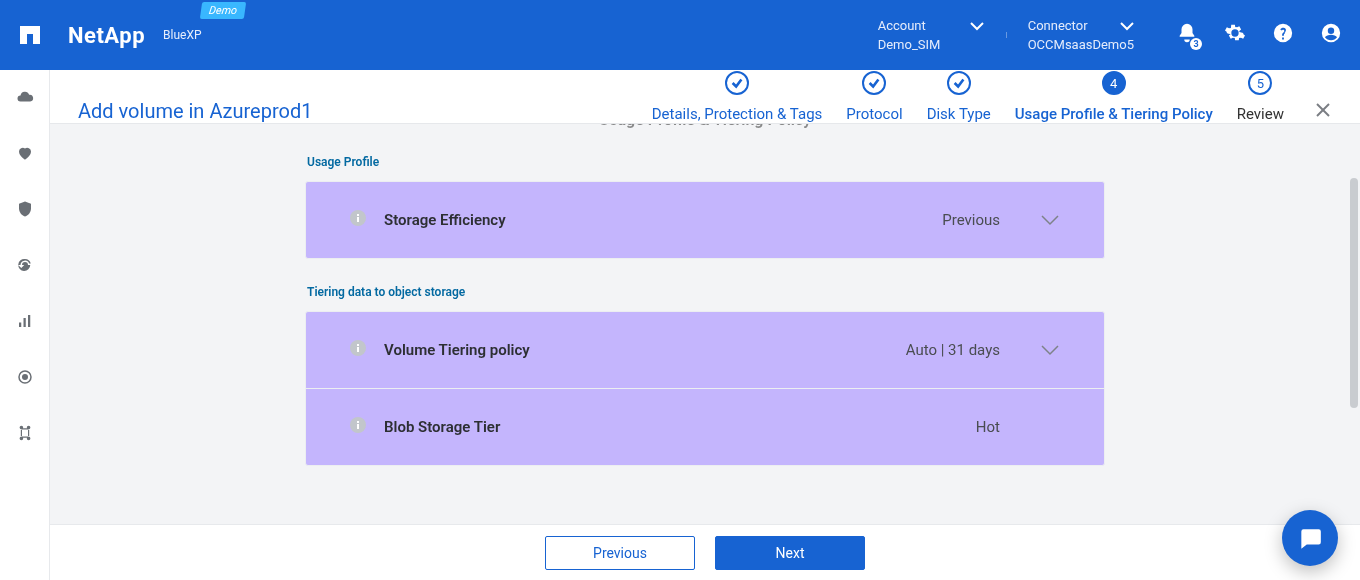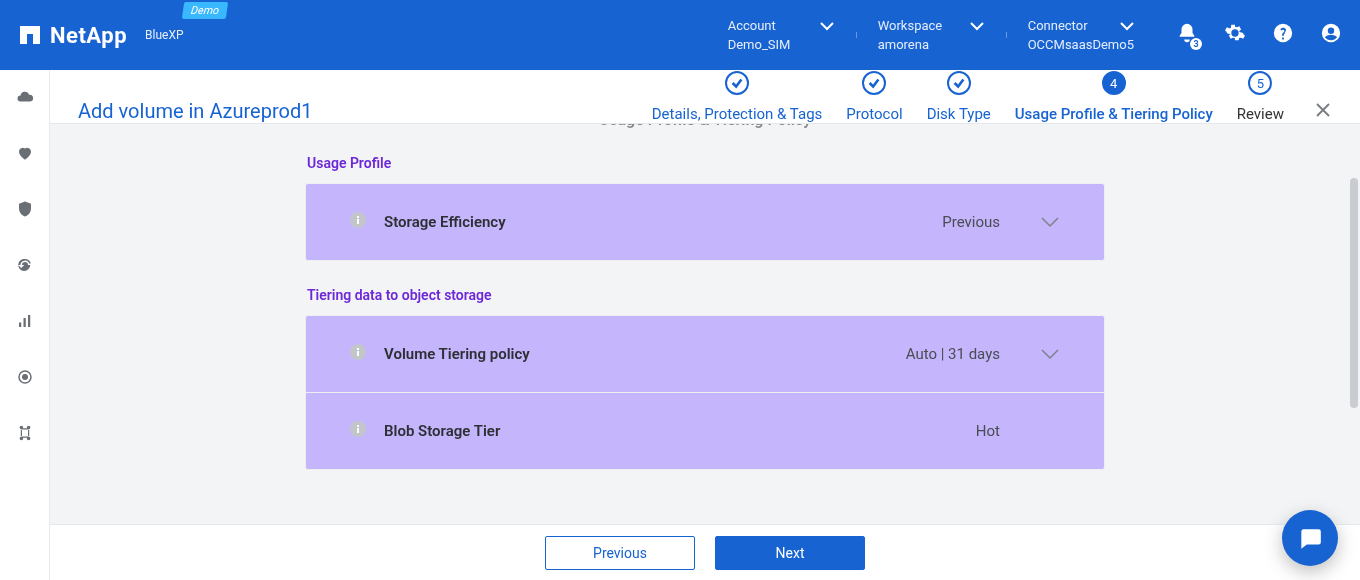--- a/index.html
+++ b/index.html
@@ -1,21 +1,21 @@
 <!DOCTYPE html>
 <html><head>
 <meta charset="utf-8">
 <style>
   * { box-sizing: border-box; margin: 0; padding: 0; font-family: -apple-system, BlinkMacSystemFont, "Segoe UI", Roboto, Arial, sans-serif; }
   body { width: 1360px; height: 580px; overflow: hidden; background: #f3f4f6; position: relative; }
 
   
   .topbar { height: 70px; background: #1763d2; color: #fff; display: flex; align-items: center; padding: 0 18px; }
   .brand { display: flex; align-items: center; gap: 18px; }
-  .brand-logo { display: flex; align-items: center; gap: 8px; font-weight: 700; font-size: 22px; letter-spacing: .5px; }
+  .brand-logo { display: flex; align-items: center; gap: 26px; font-weight: 700; font-size: 22px; letter-spacing: .5px; }
   .brand-logo svg { width: 24px; height: 24px; fill: #fff; }
   .brand-sub-wrap { position: relative; display: flex; align-items: center; }
   .brand-sub { font-size: 12px; font-weight: 400; color: #e8effc; }
   .demo-tag { position: absolute; top: -26px; right: -44px; background: #39b7ff; color: #fff; font-size: 11px; font-style: italic; padding: 2px 8px; border-radius: 2px; transform: skewX(-8deg); }
   .topbar-spacer { flex: 1; }
   .ctx-group { display: flex; align-items: stretch; }
   .ctx { display: flex; flex-direction: column; justify-content: center; padding: 0 22px; position: relative; min-width: 150px; }
   .ctx + .ctx::before { content: ""; position: absolute; left: 0; top: 14px; bottom: 14px; width: 1px; background: rgba(255,255,255,.35); }
   .ctx-label-row { display: flex; align-items: center; justify-content: space-between; gap: 24px; }
   .ctx-label { font-size: 13px; color: #e5ecfb; }
@@ -40,21 +40,21 @@
 
   
   .rail { position: absolute; left: 0; top: 70px; bottom: 0; width: 50px; background: #fff; border-right: 1px solid #e7e9ec; display: flex; flex-direction: column; align-items: center; padding-top: 18px; gap: 34px; z-index: 2; }
   .rail-item { color: #6a6f75; cursor: pointer; }
   .rail-item svg { width: 18px; height: 18px; fill: #6a6f75; }
 
   
   .main { position: absolute; left: 50px; right: 0; top: 124px; bottom: 56px; overflow: hidden; background: #f3f4f6; }
   .content { width: 800px; margin: 0 auto; padding-top: 0; }
   .section-heading-shadow { text-align:center; color:#444; font-size:16px; font-weight:600; margin-top:-14px; opacity:.6; }
-  .section-title { color: #6d28d9; font-size: 14px; font-weight: 600; margin: 26px 0 12px 2px; }
+  .section-title { color: #0369a1; font-size: 12px; font-weight: 600; margin: 26px 0 12px 2px; }
   .card { background: #c4b5fd; border: 1px solid #eceef1; border-radius: 3px; }
   .row { display:flex; align-items:center; padding: 28px 44px; }
   .row + .row { border-top: 1px solid #eceef1; }
   .row .info-ico { color:#bfc3c8; margin-right: 18px; }
   .row .info-ico svg { width:16px; height:16px; fill:#c2c6cb; }
   .row-label { font-size: 15px; color:#2d2f33; font-weight:600; flex:1; }
   .row-value { font-size: 15px; color:#4a4d51; margin-right: 40px; }
   .row-chev svg { width:20px; height:12px; stroke:#7e8288; stroke-width:1.5; fill:none; }
   .scroll-track { position:absolute; right:0; top:0; bottom:0; width:14px; }
   .scroll-thumb { position:absolute; right:2px; top:54px; width:8px; height:230px; background:#c9ccd0; border-radius:4px; }
@@ -93,29 +93,20 @@
       <div class="ctx-label-row">
         <span class="ctx-label">Account</span>
         <svg class="chev-d" viewBox="0 0 14 10">
             <polyline points="1 2 7 8 13 2"></polyline>
           </svg>
       </div>
       <span class="ctx-value">Demo_SIM</span>
     </div>
     <div class="ctx">
       <div class="ctx-label-row">
-        <span class="ctx-label">Workspace</span>
-        <svg class="chev-d" viewBox="0 0 14 10">
-            <polyline points="1 2 7 8 13 2"></polyline>
-          </svg>
-      </div>
-      <span class="ctx-value">amorena</span>
-    </div>
-    <div class="ctx">
-      <div class="ctx-label-row">
         <span class="ctx-label">Connector</span>
         <svg class="chev-d" viewBox="0 0 14 10">
             <polyline points="1 2 7 8 13 2"></polyline>
           </svg>
       </div>
       <span class="ctx-value">OCCMsaasDemo5</span>
     </div>
   </div>
 
   <div class="top-icons">

